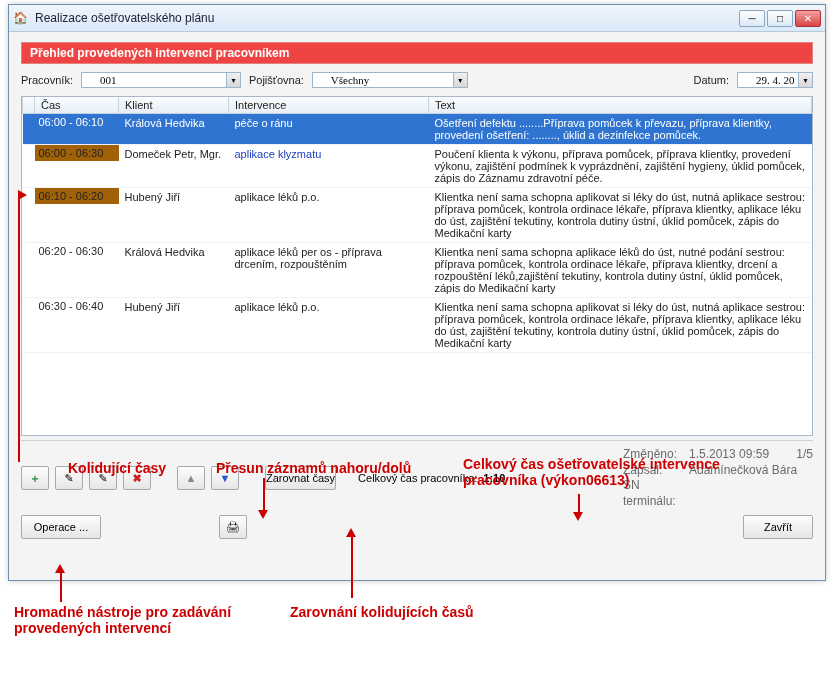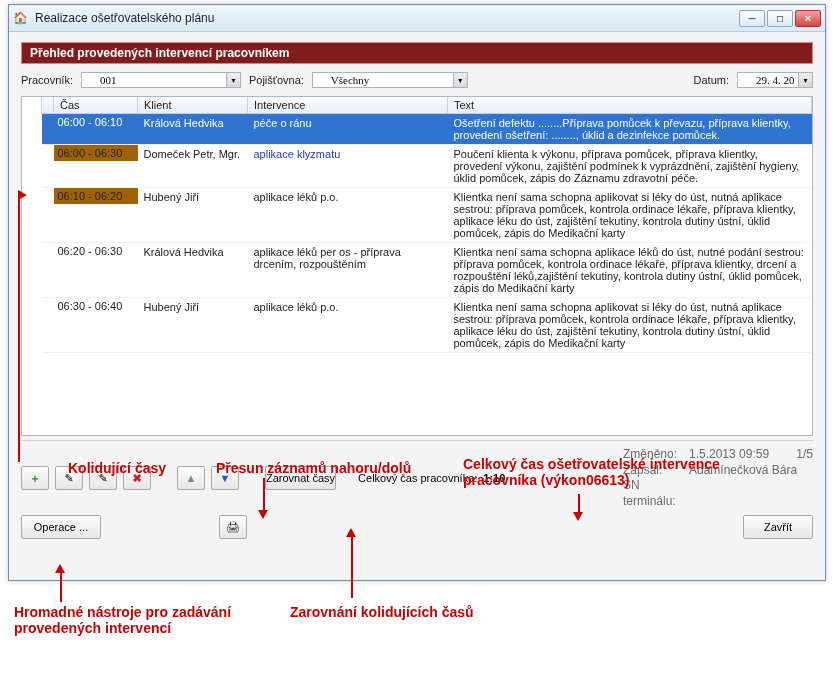--- a/index.html
+++ b/index.html
@@ -40,21 +40,21 @@
     width:26px;height:17px;border:1px solid #8aa6c2;border-radius:2px;
     background:linear-gradient(#fefefe,#dbe9f6);
     display:flex;align-items:center;justify-content:center;font-size:10px;
     cursor:pointer;
   }
   .titlebar .wb.close{background:linear-gradient(#f6a0a0,#d84444);border-color:#a33;color:#fff;}
   .inner {
     padding: 10px 12px 8px 12px;
   }
   .section-title {
-    background:#7f1d1d;
+    background:#ef4444;
     color:#fff;
     padding:3px 8px;
     font-weight:bold;
     font-size:12px;
     border:1px solid #e2827e;
   }
   .filters {
     display:flex;align-items:center;gap:8px;margin:8px 0;
   }
   .filters .spacer{flex:1;}
@@ -68,21 +68,20 @@
     position:absolute;right:1px;top:1px;bottom:1px;width:14px;
     background:linear-gradient(#f0f0f0,#d8d8d8);border-left:1px solid #9db5cd;
     display:flex;align-items:center;justify-content:center;font-size:8px;cursor:pointer;
   }
   .grid {
     border:1px solid #a8b8c8;
     height:340px;
     overflow:auto;
     background:#fff;
     position:relative;
-    padding-left:19px;
   }
   table{border-collapse:collapse;width:100%;table-layout:fixed;}
   th{
     background:linear-gradient(#fafcfe,#e6eef6);
     border:1px solid #c6d2de;border-top:none;
     padding:2px 6px;text-align:left;font-weight:normal;font-size:11px;color:#222;
     position:sticky;top:0;
   }
   td{
     border-bottom:1px solid #eef2f6;

